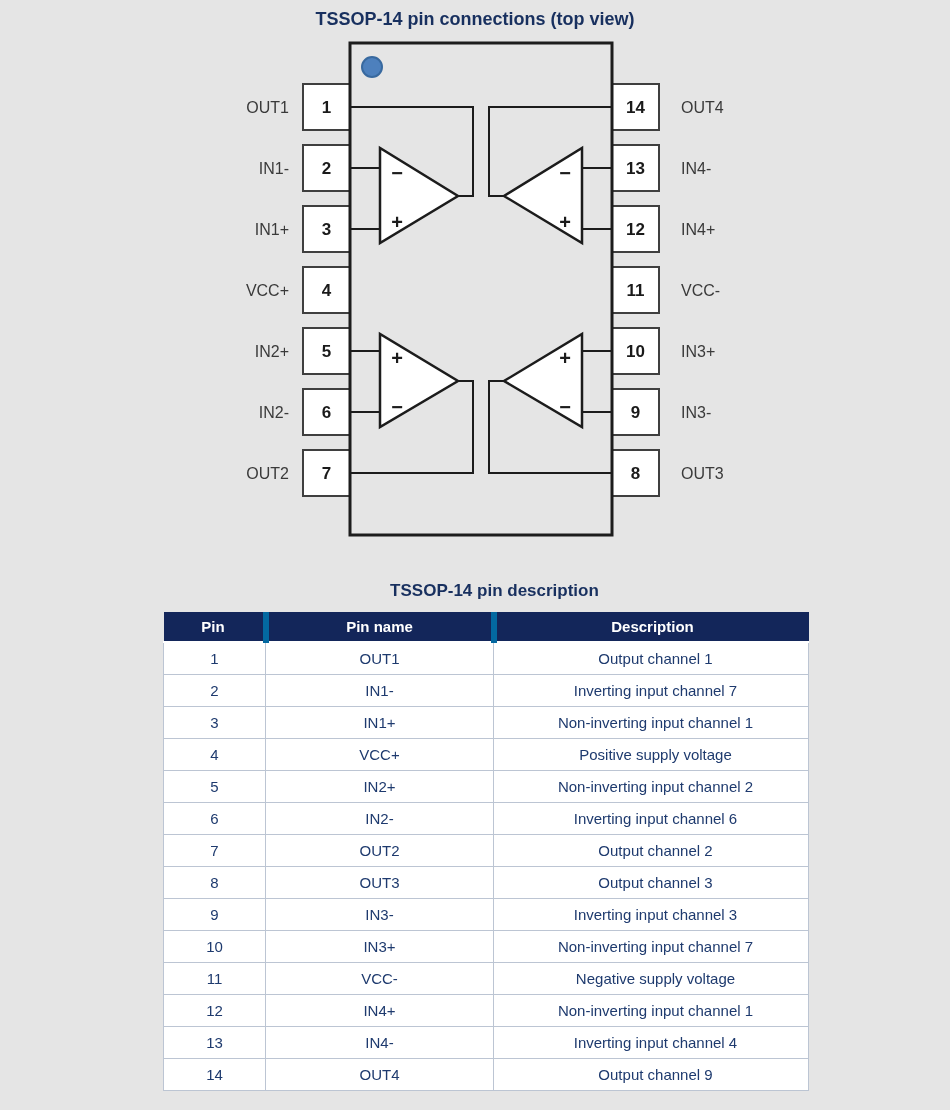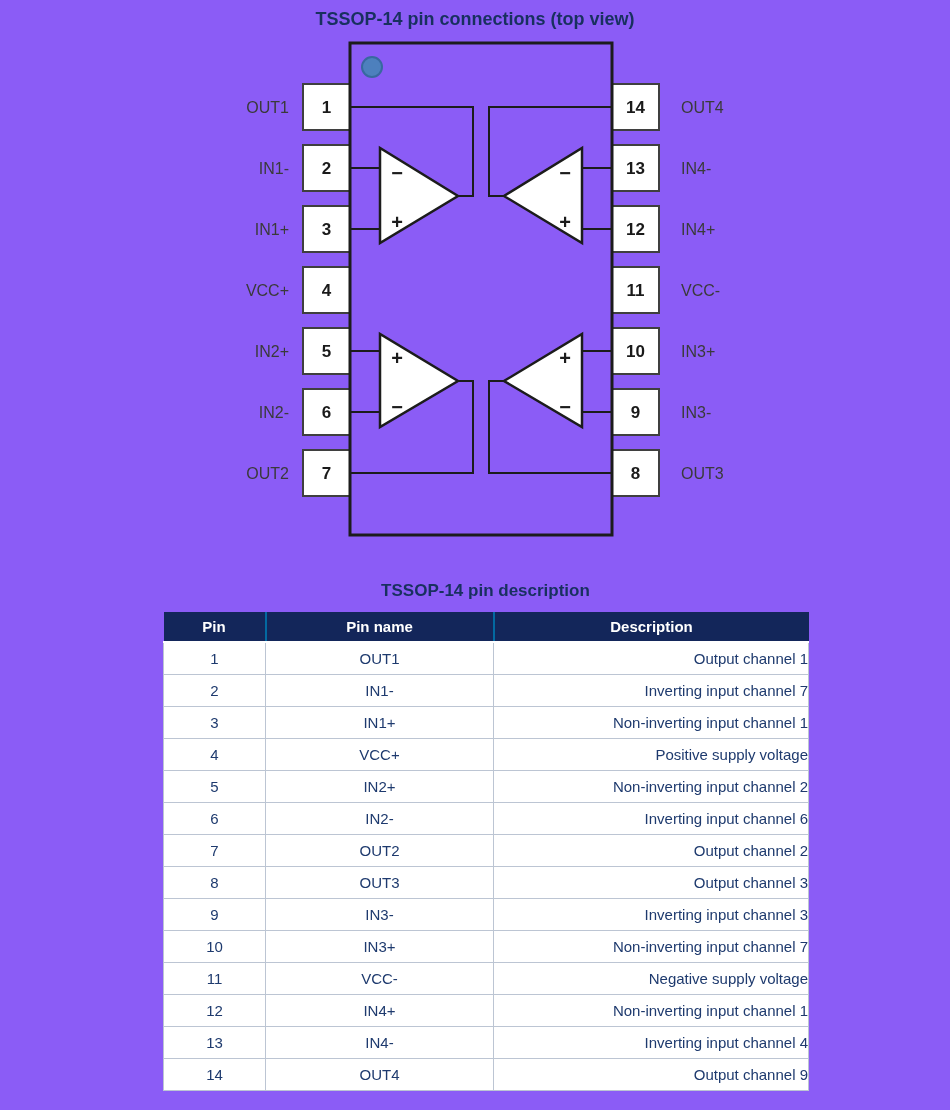--- a/index.html
+++ b/index.html
@@ -1,40 +1,40 @@
 <!DOCTYPE html>
 <html><head>
 <meta charset="utf-8">
 <style>
   html, body { margin: 0; padding: 0; background: #ffffff; }
   .page {
     position: relative;
     width: 950px;
     height: 1110px;
-    background: #8b5cf6;
+    background: #e5e5e5;
     font-family: "Liberation Sans", sans-serif;
     overflow: hidden;
   }
   .diagram-title {
     position: absolute;
     top: 9px; left: 0;
     width: 100%;
     text-align: center;
     font-size: 18px;
     font-weight: bold;
     color: #18305f;
   }
   #pinout-svg {
     position: absolute;
     top: 0; left: 0;
     font-family: "Liberation Sans", sans-serif;
   }
   .table-title {
     position: absolute;
-    top: 581px; left: 163px;
+    top: 581px; left: 172px;
     width: 645px;
     text-align: center;
     font-size: 17px;
     font-weight: bold;
     color: #18305f;
   }
   table.pin-table {
     position: absolute;
     top: 612px; left: 163px;
     width: 645px;
@@ -48,33 +48,33 @@
   table.pin-table col.c2 { width: 228px; }
   table.pin-table col.c3 { width: 315px; }
   table.pin-table th {
     background: #13265a;
     color: #ffffff;
     font-weight: bold;
     font-size: 15px;
     height: 29px;
     padding: 0;
     text-align: center;
-    border-left: 2px solid #0369a1;
+    border-left: 6px solid #0369a1;
     border-bottom: 2px solid #ffffff;
   }
   table.pin-table th:first-child { border-left: none; }
   table.pin-table td {
     height: 31px;
     padding: 0;
     border: 1px solid #bcc5d3;
     text-align: center;
     background: #ffffff;
   }
   table.pin-table td.desc {
-    text-align: right;
+    text-align: center;
     padding-left: 9px;
   }
 </style>
 </head>
 <body>
 
 <div class="page">
 
   <div class="diagram-title">TSSOP-14 pin connections (top view)</div>
 

